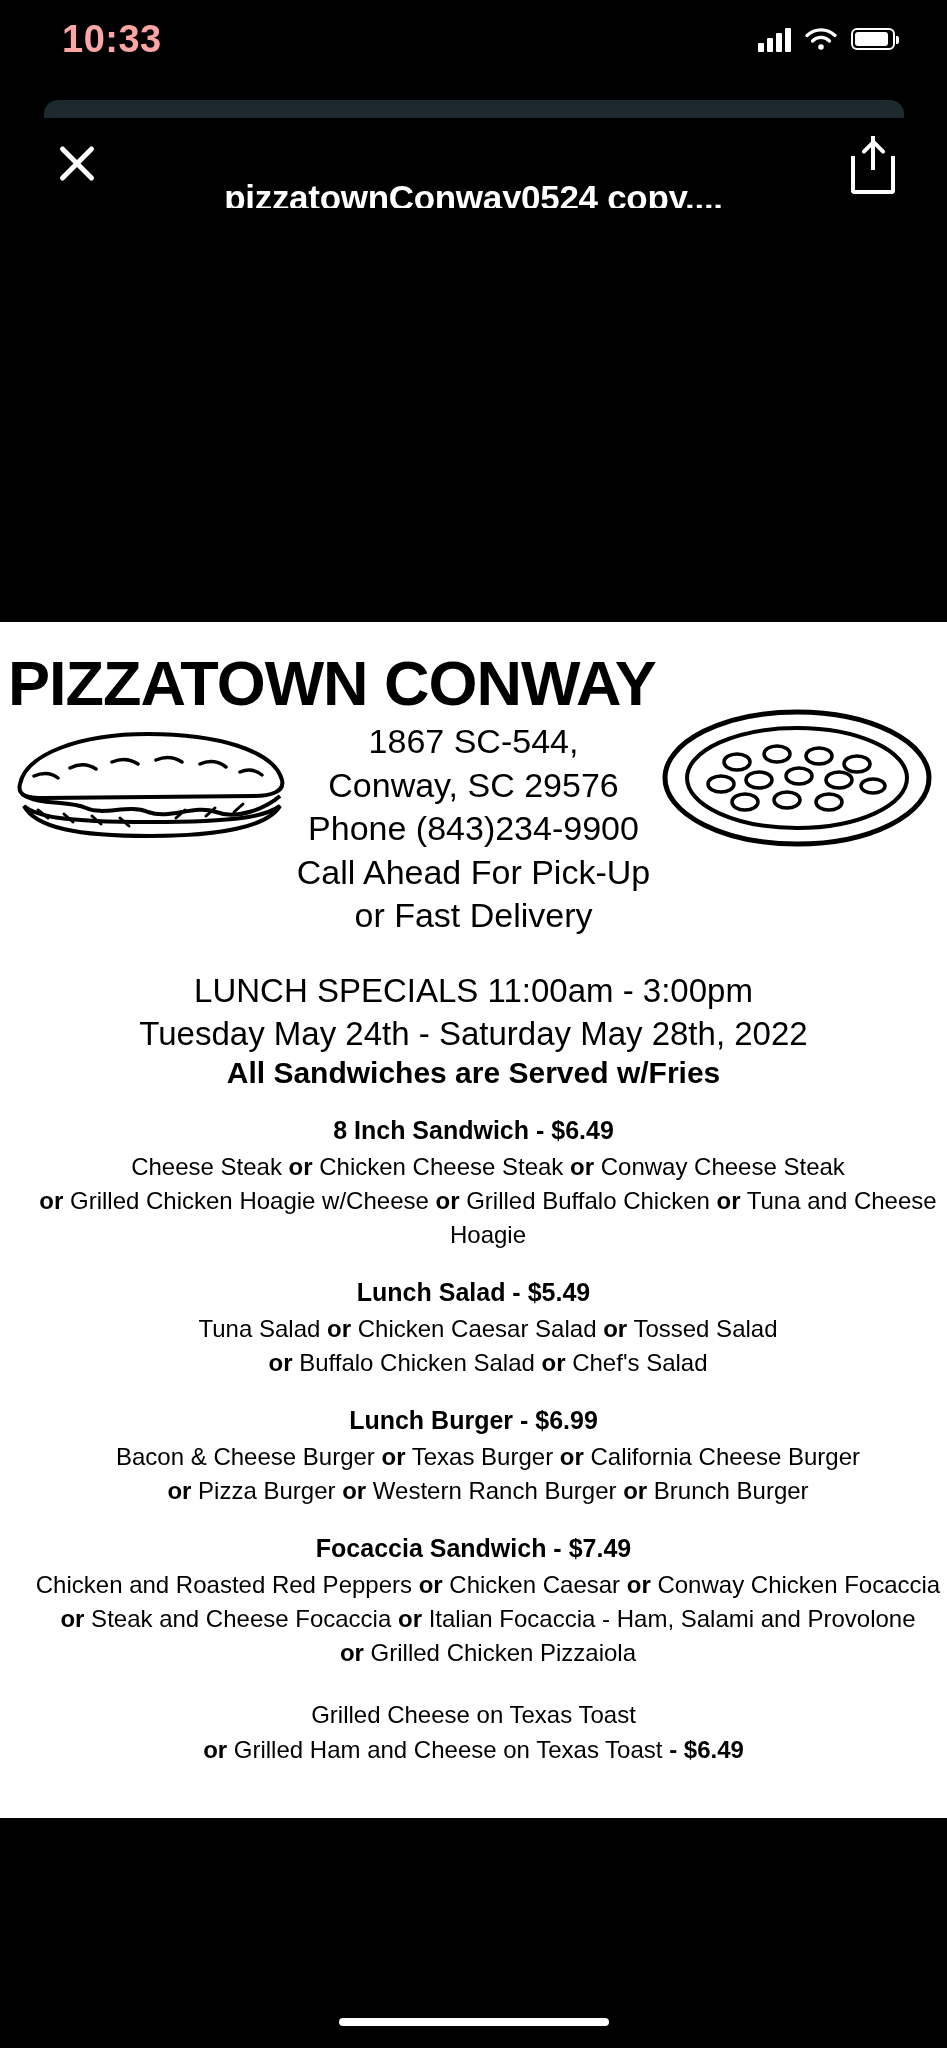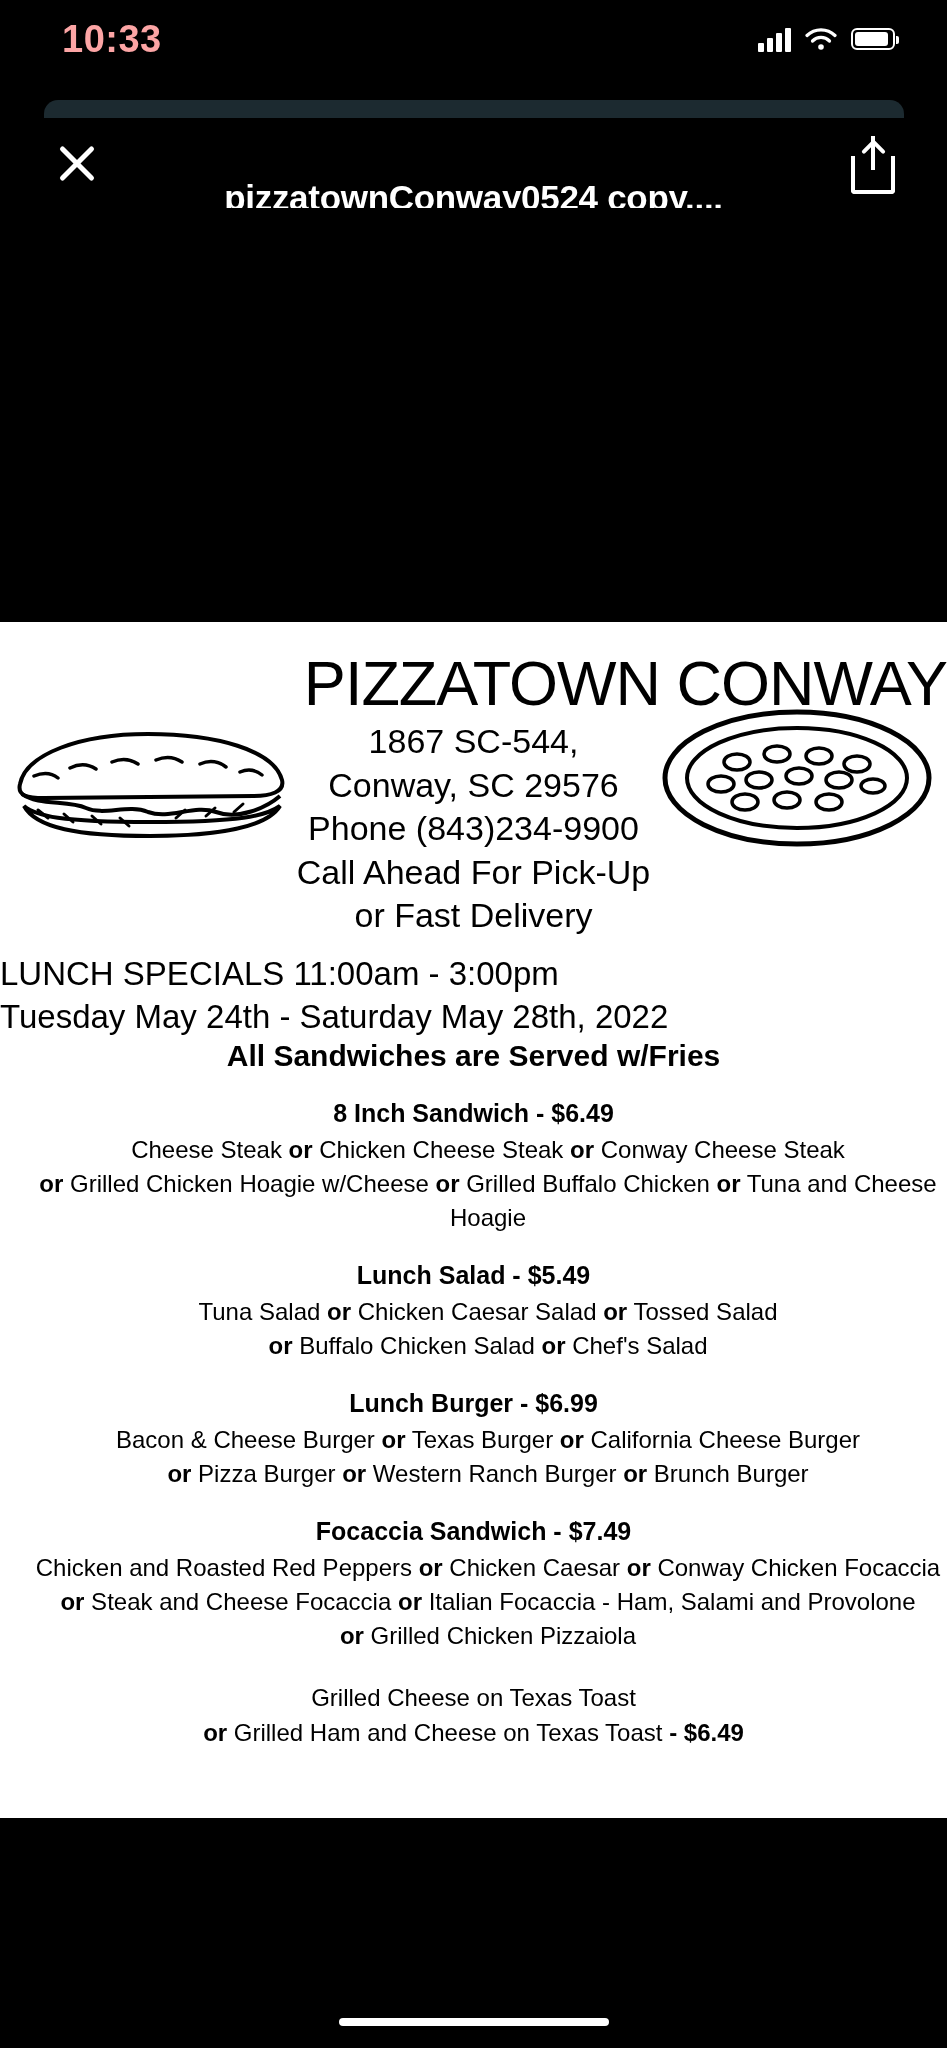--- a/index.html
+++ b/index.html
@@ -213,39 +213,39 @@
     left: 50%;
     transform: translateX(-50%);
     width: 270px;
     height: 8px;
     background: #fff;
     border-radius: 5px;
   }
 
   
   .flyer-title {
-    text-align: right;
+    text-align: left;
     font-size: 63px;
-    font-weight: normal;
+    font-weight: bold;
     letter-spacing: -1px;
-    margin: 28px 0 4px 16px;
+    margin: 28px 0 4px 8px;
     line-height: 1.05;
   }
   .addr-block {
     text-align: center;
     font-size: 34px;
     line-height: 1.28;
     position: relative;
     z-index: 2;
   }
   .specials-block {
-    text-align: left;
+    text-align: center;
     font-size: 33px;
     line-height: 1.3;
-    margin-top: 15px;
+    margin-top: 32px;
   }
   .served {
     text-align: center;
     font-size: 30px;
     font-weight: bold;
   }
   .section {
     margin-top: 26px;
     text-align: center;
   }

